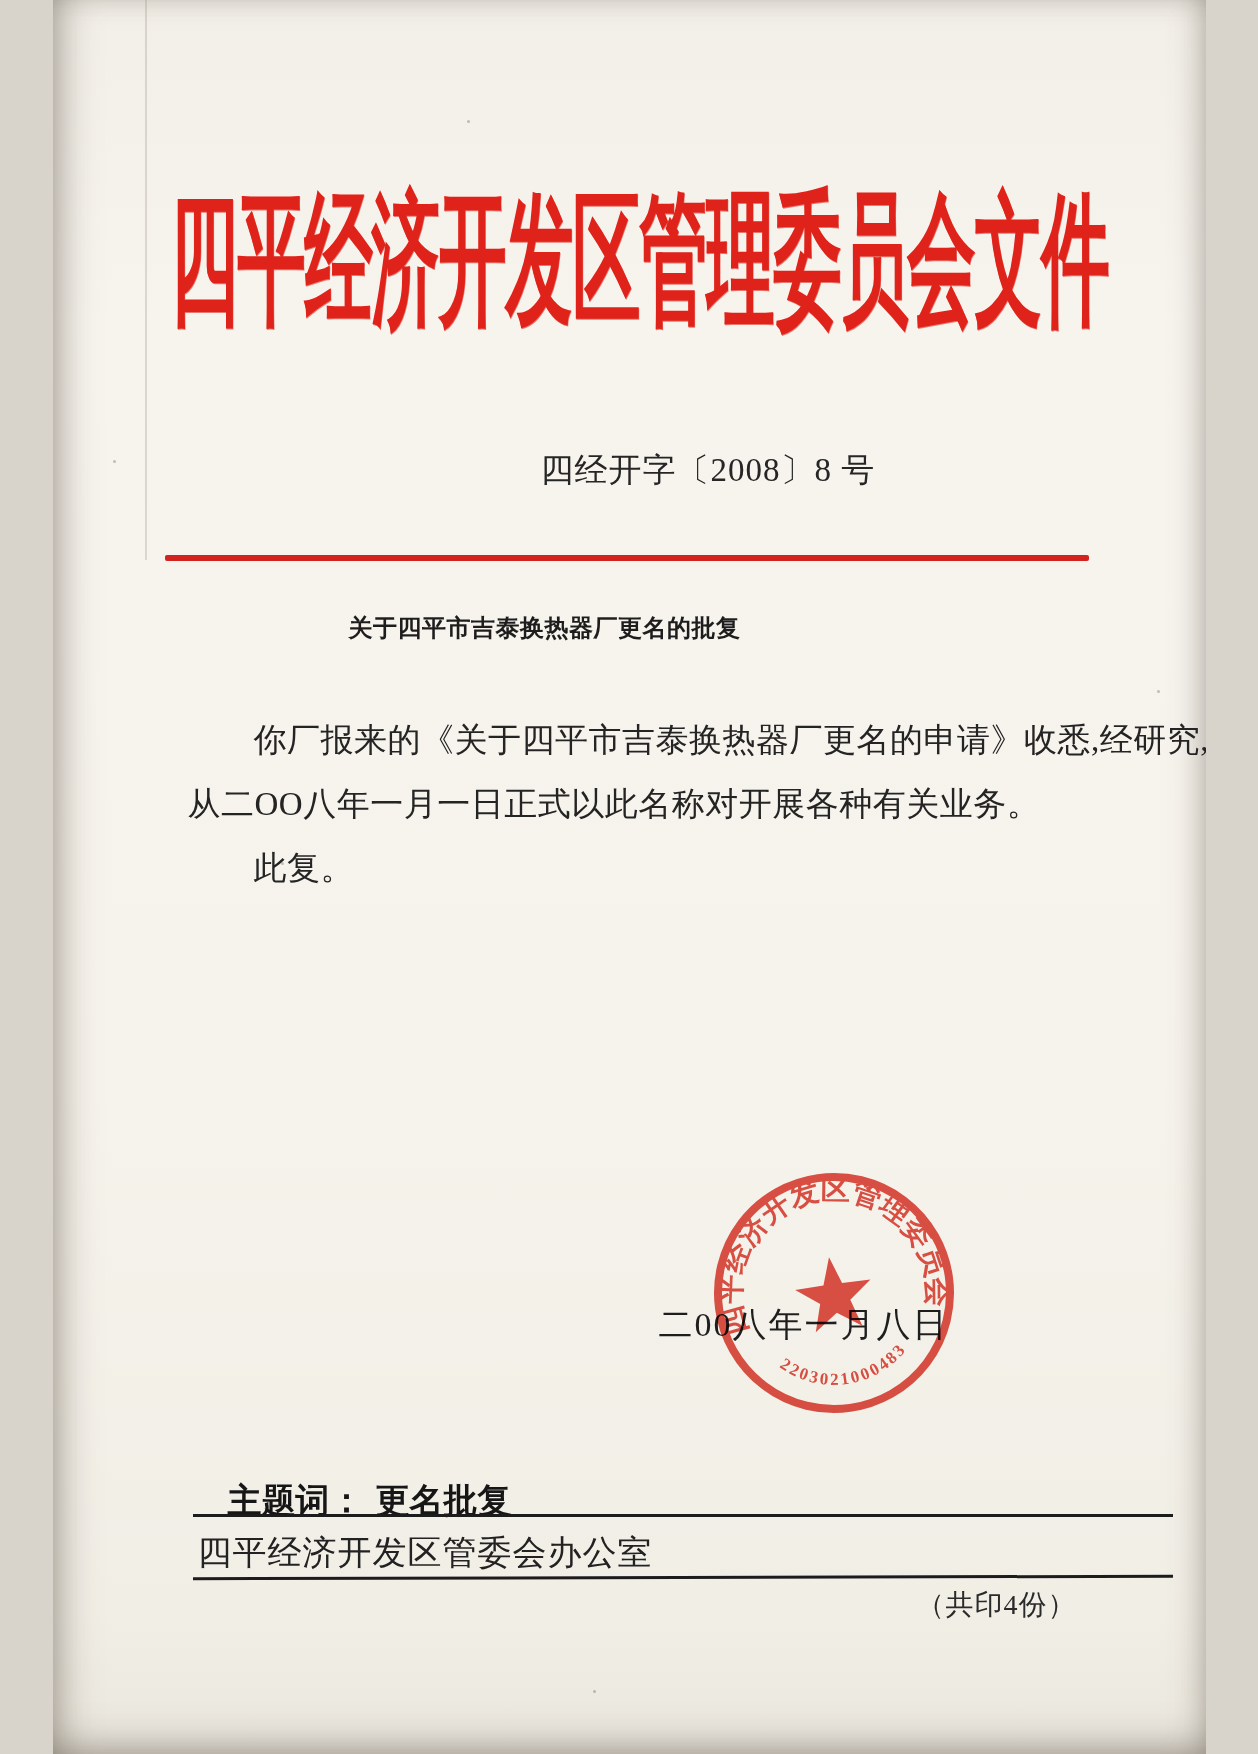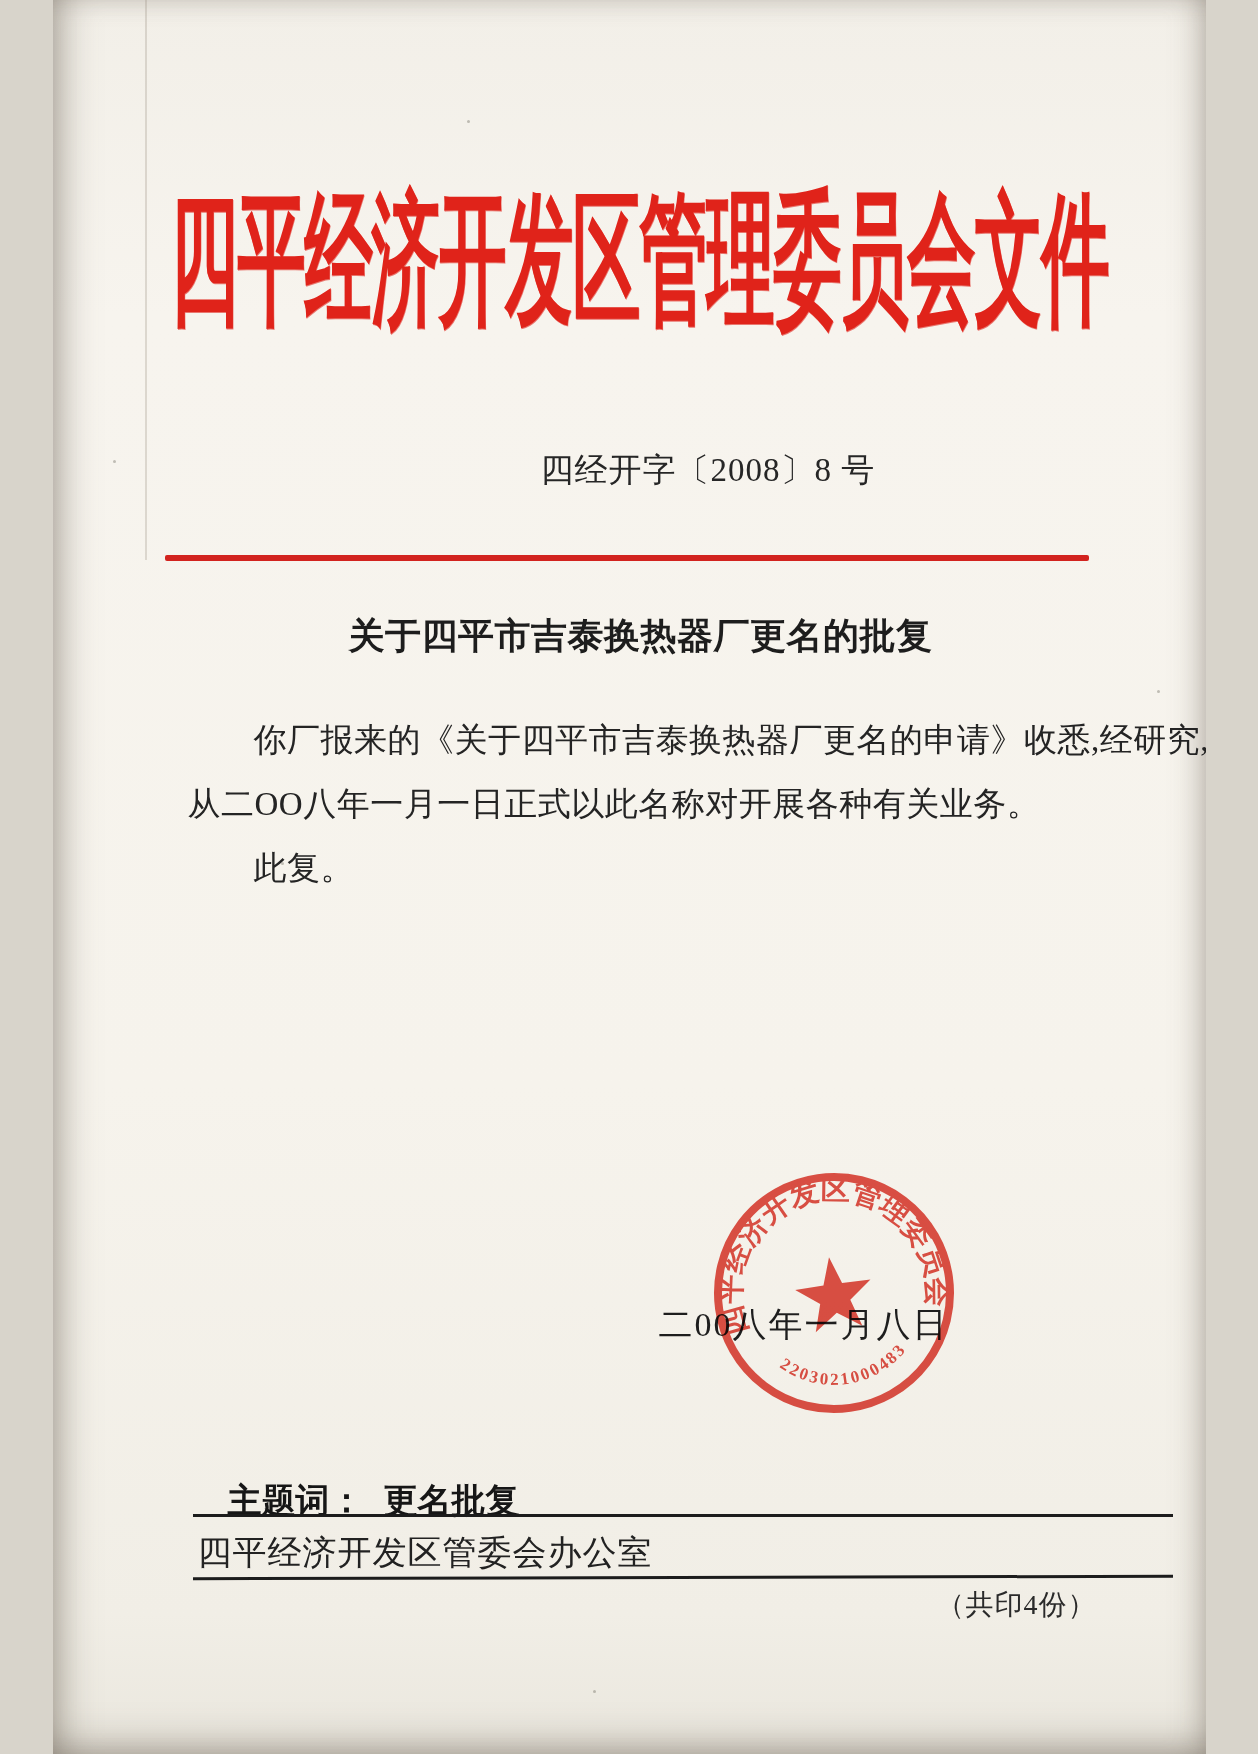--- a/index.html
+++ b/index.html
@@ -65,21 +65,21 @@
     height: 6px;
     background: #d2231e;
     border-radius: 2px;
   }
   .doc-title {
     position: absolute;
     left: 296px;
     top: 612px;
     font-family: "Liberation Sans", sans-serif;
     font-weight: bold;
-    font-size: 36px;
+    font-size: 24px;
     letter-spacing: 0.5px;
     color: #1d1d1d;
     white-space: nowrap;
   }
   .body-block {
     position: absolute;
     left: 135px;
     top: 708px;
     width: 1090px;
     font-size: 33px;
@@ -113,21 +113,21 @@
   .subject-row {
     position: absolute;
     left: 175px;
     top: 1478px;
     font-family: "Liberation Sans", sans-serif;
     font-weight: bold;
     font-size: 34px;
     color: #161616;
     white-space: nowrap;
   }
-  .subject-row .term-1 { margin-left: 20px; }
+  .subject-row .term-1 { margin-left: 12px; }
   .subject-row .term-2 { }
 
   .hrule {
     position: absolute;
     left: 140px;
     width: 980px;
     height: 3px;
     background: #1c1c1c;
   }
   .hrule.first  { top: 1514px; }
@@ -146,21 +146,21 @@
     position: absolute;
     left: 718px;
     top: 1531px;
     font-size: 33px;
     letter-spacing: 1px;
     white-space: nowrap;
     color: #222;
   }
   .copies-note {
     position: absolute;
-    left: 884px;
+    left: 864px;
     top: 1586px;
     font-size: 28px;
     letter-spacing: 1px;
     white-space: nowrap;
     color: #2a2a2a;
   }
   .red-ink-mark {
     position: absolute;
     left: 1222px;
     top: 768px;

